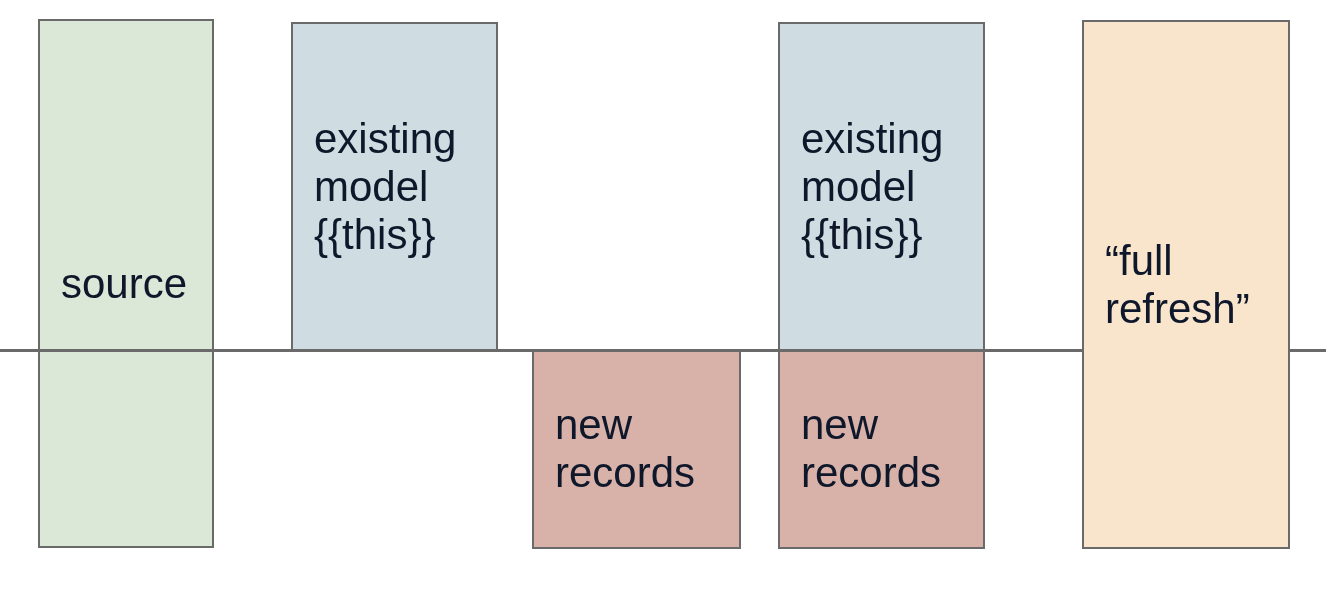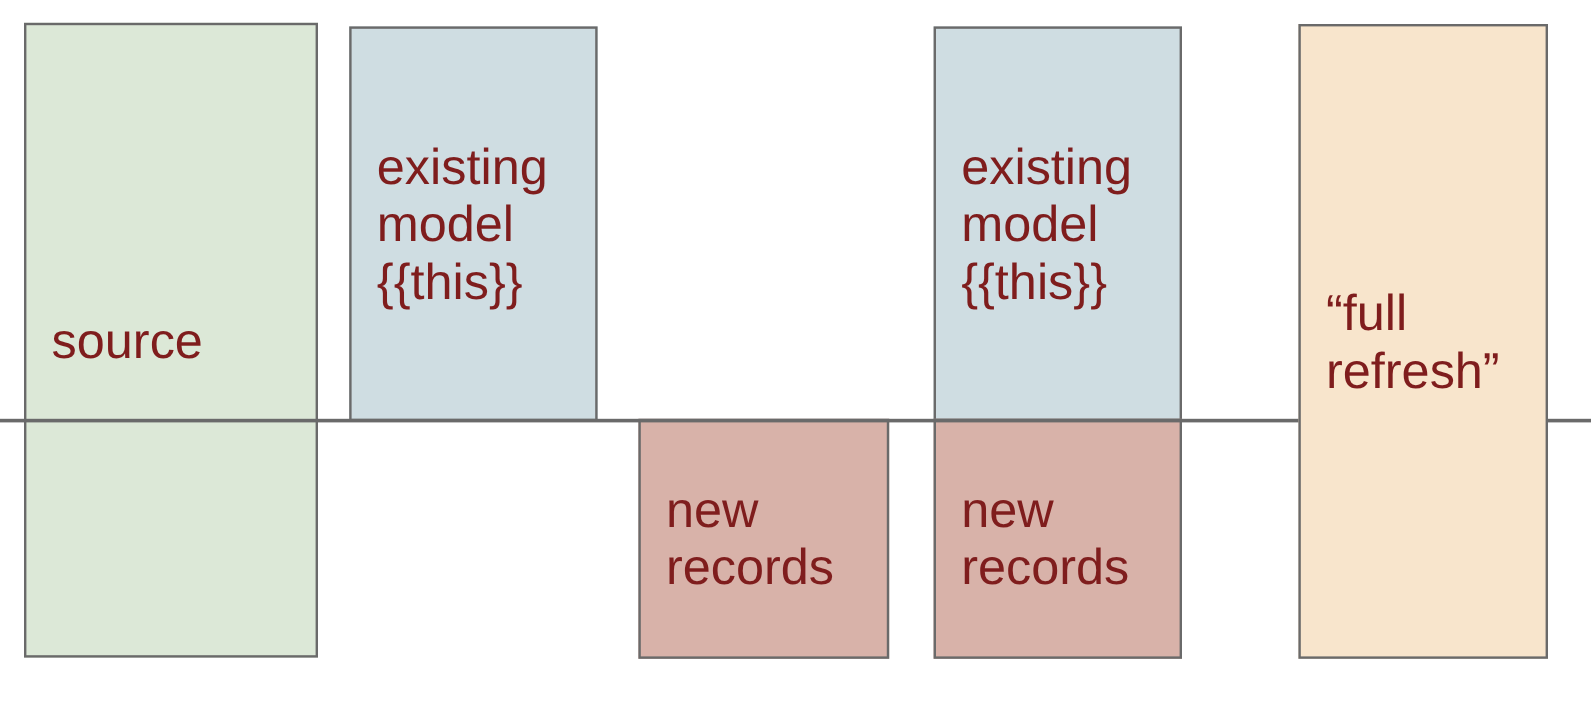--- a/index.html
+++ b/index.html
@@ -26,30 +26,30 @@
   }
   .box {
     position: absolute;
     box-sizing: border-box;
     border: 2px solid #6a6a6a;
     display: flex;
     align-items: center;
     padding: 0 16px 0 21px;
     font-size: 42px;
     line-height: 48px;
-    color: #7f1d1d;
+    color: #0f172a;
     letter-spacing: 0;
     word-spacing: 0;
     z-index: 1;
   }
   .box .box-label {
     display: block;
   }
   .box-source {
-    left: 20px;  top: 19px;  width: 245px; height: 529px;
+    left: 38px;  top: 19px;  width: 176px; height: 529px;
     background: #dce8d7;
     text-align: center;
   }
   .box-existing-left {
     left: 291px; top: 22px;  width: 207px; height: 329px;
     background: #cfdde2;
   }
   .box-new-left {
     left: 532px; top: 349px; width: 209px; height: 200px;
     background: #d8b2a9;

